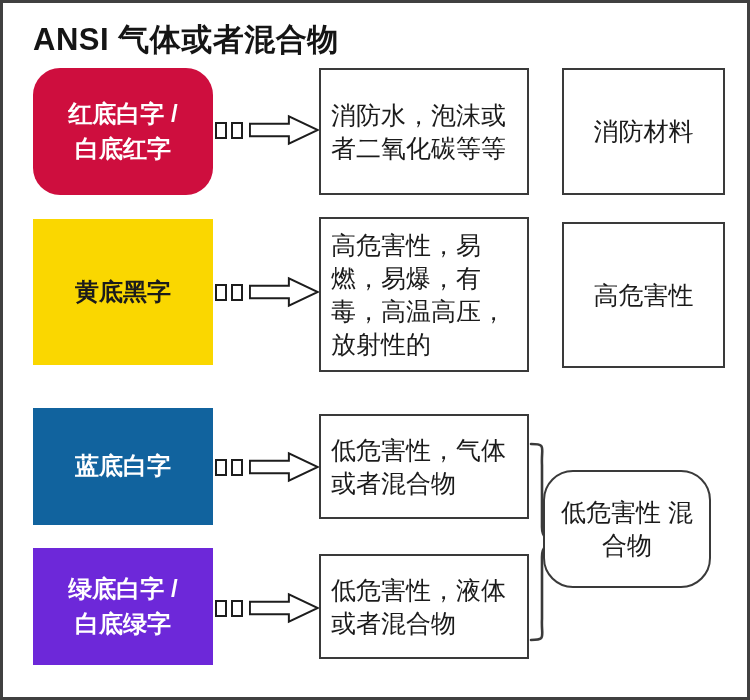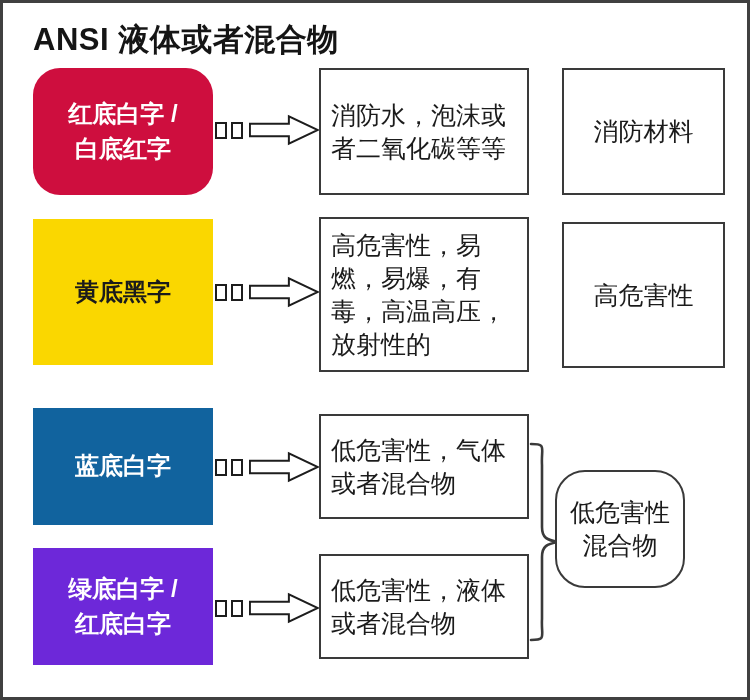--- a/index.html
+++ b/index.html
@@ -95,21 +95,21 @@
   
   #brace {
     position: absolute;
   }
 </style>
 </head>
 <body>
 
 <div id="slide">
 
-  <div id="title">ANSI 液体或者混合物</div>
+  <div id="title">ANSI 气体或者混合物</div>
 
   <div class="abox swatch" style="left:30px; top:65px; width:180px; height:127px; background:#CE0E3E; color:#FFFFFF;border-radius:27px;">
     <div>
       <span class="lines">红底白字 /</span>
       <span class="lines">白底红字</span>
     </div>
   </div>
 
   <div class="arrowgrp" style="left:212px; top:110px; width:105px;">
     <span class="tofu"></span>
@@ -163,40 +163,40 @@
     </svg>
   </div>
 
   <div class="abox outline" style="left:316px; top:411px; width:210px; height:105px;">
     <span>低危害性，气体或者混合物</span>
   </div>
 
   <div class="abox swatch" style="left:30px; top:545px; width:180px; height:117px; background:#6d28d9; color:#FFFFFF;">
     <div>
       <span class="lines">绿底白字 /</span>
-      <span class="lines">红底白字</span>
+      <span class="lines">白底绿字</span>
     </div>
   </div>
 
   <div class="arrowgrp" style="left:212px; top:588px; width:105px;">
     <span class="tofu"></span>
     <span class="tofu"></span>
     <svg class="blockarrow" width="78" height="34" viewBox="0 0 78 34">
       <polygon points="1,10 44,10 44,2 76,17 44,32 44,24 1,24" fill="#FFFFFF" stroke="#1d1d1d" stroke-width="2.2" stroke-linejoin="miter"></polygon>
     </svg>
   </div>
 
   <div class="abox outline" style="left:316px; top:551px; width:210px; height:105px;align-items:center;">
     <span>低危害性，液体或者混合物</span>
   </div>
 
   <svg id="brace" style="left:524px; top:438px;" width="40" height="202" viewBox="0 0 40 202">
     <path d="M4,3 C20,3 14,6 15,24 L15,86 C15,97 20,99 31,101 C20,103 15,105 15,116 L15,178 C14,196 20,199 4,199" fill="none" stroke="#3a3a3a" stroke-width="2.6" stroke-linecap="round"></path>
   </svg>
 
-  <div class="abox outline center" style="left:552px; top:467px; width:130px; height:118px;border-radius:30px;">
+  <div class="abox outline center" style="left:540px; top:467px; width:168px; height:118px;border-radius:30px;">
     <div>
       <span class="lines">低危害性</span>
       <span class="lines">混合物</span>
     </div>
   </div>
 
 </div>
 
 </body></html>

